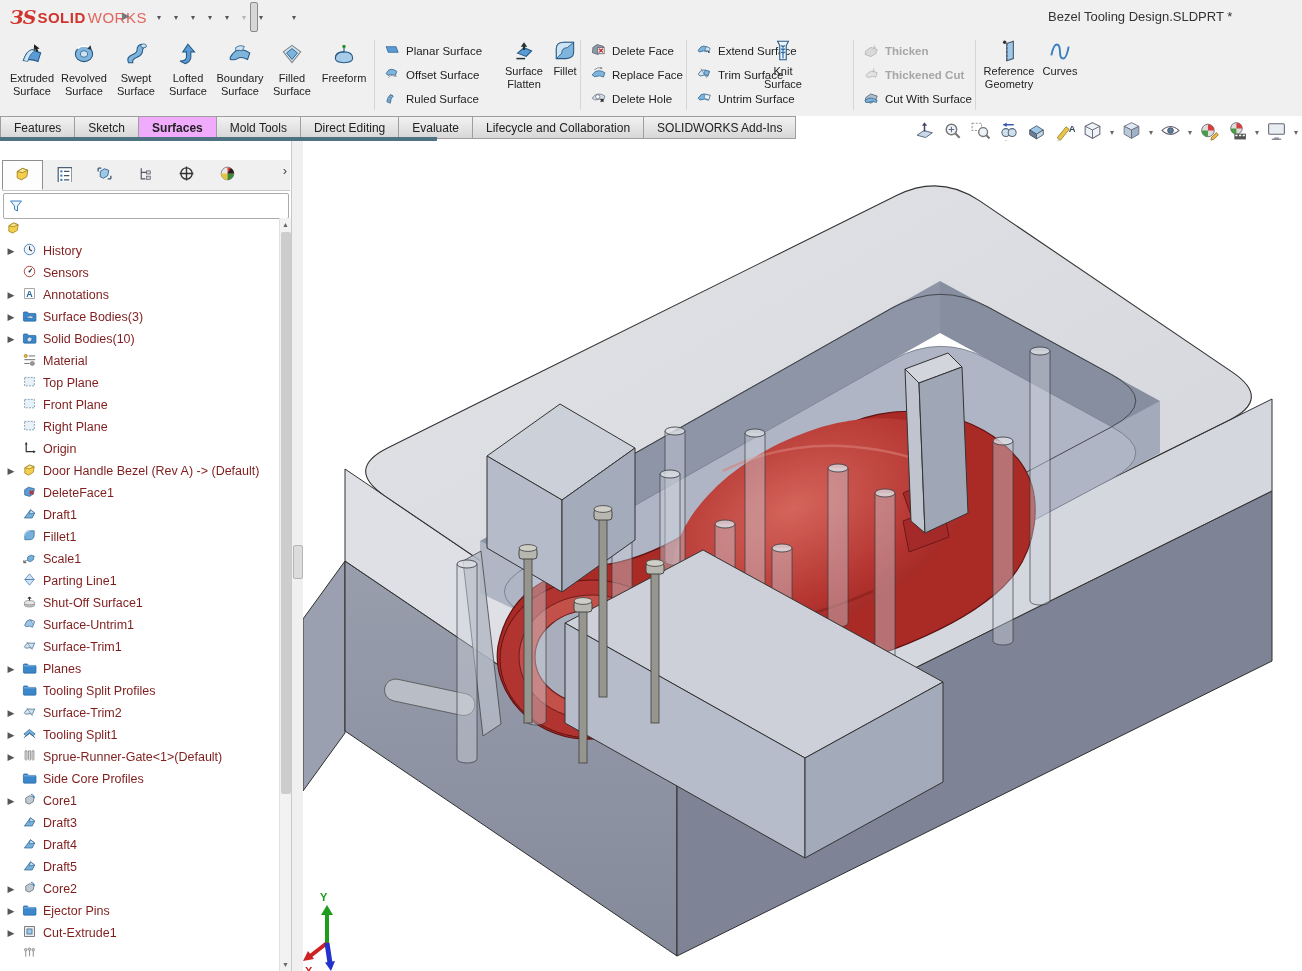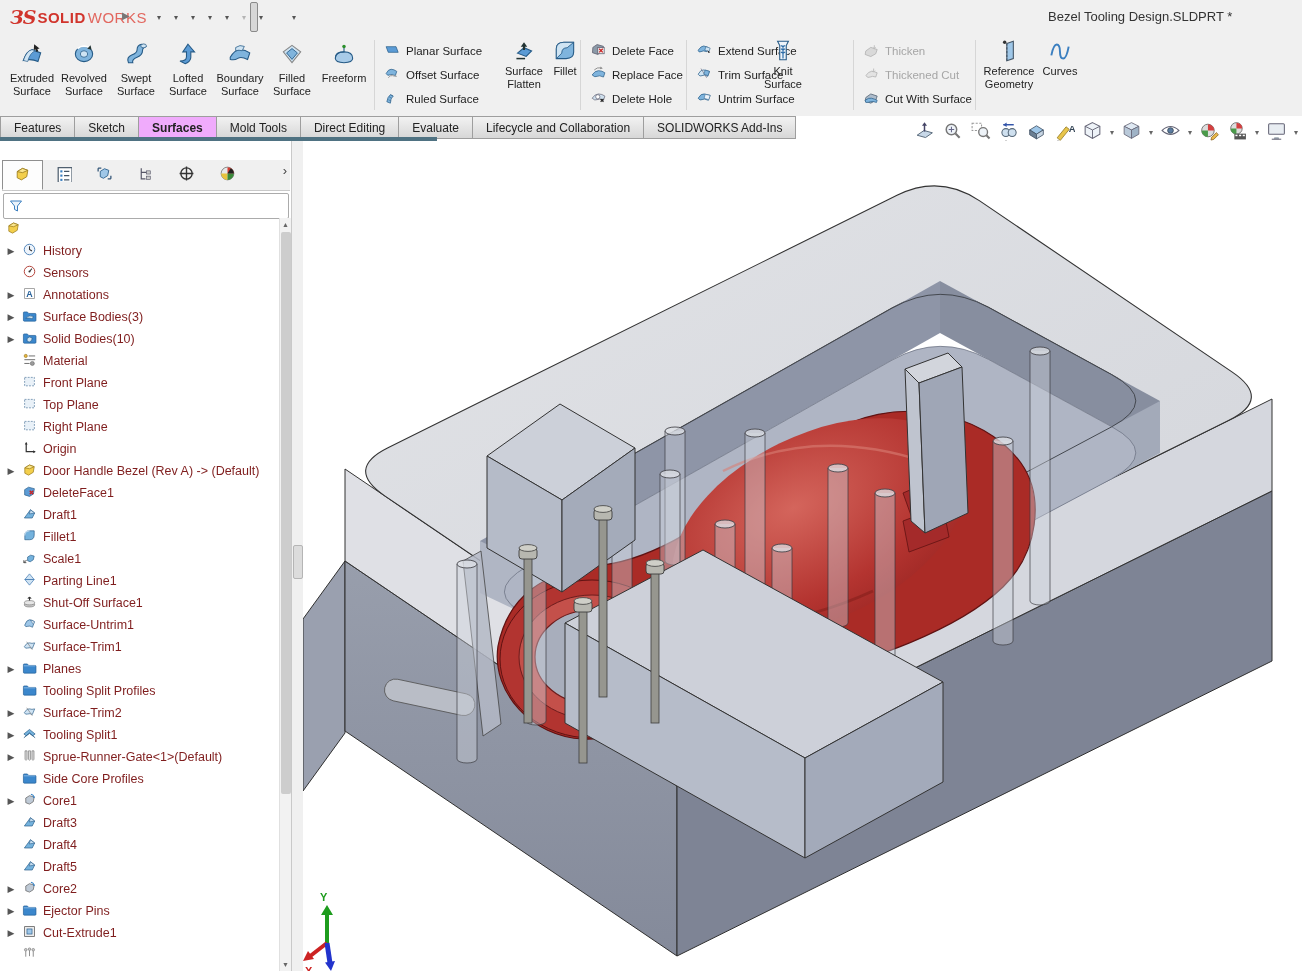--- a/index.html
+++ b/index.html
@@ -24,21 +24,21 @@
   #ribbon{top:34px;left:0;width:1302px;height:82px;background:#f0f0f0;}
   .rsep{position:absolute;top:6px;height:70px;width:1px;background:#d6d6d6;}
   .bigbtns{position:absolute;left:6px;top:3px;display:flex;}
   .bigbtn{width:52px;height:76px;display:flex;flex-direction:column;align-items:center;padding-top:4px;border-radius:2px;}
   .bigbtn svg{width:26px;height:26px;margin-bottom:2px;}
   .bigbtn .lbl{font-size:11px;line-height:13px;text-align:center;color:#222;}
   .stack{position:absolute;top:6px;display:flex;flex-direction:column;gap:2px;}
   .stackbtn{height:22px;display:flex;align-items:center;gap:5px;padding:0 2px;border-radius:2px;}
   .stackbtn svg{width:17px;height:17px;flex:0 0 auto;}
   .stackbtn .lbl{font-size:11.5px;color:#222;white-space:nowrap;}
-  .stackbtn.disabled .lbl{color:#a6a6a6;}
+  .stackbtn.disabled .lbl{color:#a6a6a6;font-weight:bold;}
   .colbtn{position:absolute;top:4px;display:flex;flex-direction:column;align-items:center;}
   .colbtn svg{width:26px;height:26px;}
   .colbtn .lbl{font-size:11px;line-height:13px;text-align:center;color:#222;margin-top:1px;}
   .grpcaret{position:absolute;font-size:8px;color:#555;}
   
   #tabrow{top:116px;left:0;width:1302px;height:24px;background:#ffffff;}
   #tabs{display:flex;height:24px;}
   .ctab{height:23px;display:flex;align-items:center;padding:4px 13px;background:linear-gradient(#f2f2f2,#d7d7d7);
         border:1px solid #9e9e9e;border-left-width:0;font-size:12px;color:#222;box-sizing:border-box;}
   .ctab:first-child{border-left-width:1px;}
@@ -529,28 +529,28 @@
             <path d="M7.2 4.2H14M2.5 8.2H14M2.5 12.2h5.5" stroke="#666" stroke-width="1"></path>
             <circle cx="11" cy="12.2" r="2.2" fill="#9a9a9a" stroke="#555" stroke-width=".5"></circle>
           </svg></span>
         <span class="lbl">Material <not specified=""></not></span>
       </div>
       <div class="trow">
         <span class="noarr"></span>
         <span><svg viewBox="0 0 16 16">
             <rect x="2.8" y="3.6" width="10.4" height="9" fill="#cfe0ef" fill-opacity=".45" stroke="#6f8fae" stroke-width=".9" stroke-dasharray="2 1.3"></rect>
           </svg></span>
+        <span class="lbl">Top Plane</span>
+      </div>
+      <div class="trow">
+        <span class="noarr"></span>
+        <span><svg viewBox="0 0 16 16">
+            <rect x="2.8" y="3.6" width="10.4" height="9" fill="#cfe0ef" fill-opacity=".45" stroke="#6f8fae" stroke-width=".9" stroke-dasharray="2 1.3"></rect>
+          </svg></span>
         <span class="lbl">Front Plane</span>
-      </div>
-      <div class="trow">
-        <span class="noarr"></span>
-        <span><svg viewBox="0 0 16 16">
-            <rect x="2.8" y="3.6" width="10.4" height="9" fill="#cfe0ef" fill-opacity=".45" stroke="#6f8fae" stroke-width=".9" stroke-dasharray="2 1.3"></rect>
-          </svg></span>
-        <span class="lbl">Top Plane</span>
       </div>
       <div class="trow">
         <span class="noarr"></span>
         <span><svg viewBox="0 0 16 16">
             <rect x="2.8" y="3.6" width="10.4" height="9" fill="#cfe0ef" fill-opacity=".45" stroke="#6f8fae" stroke-width=".9" stroke-dasharray="2 1.3"></rect>
           </svg></span>
         <span class="lbl">Right Plane</span>
       </div>
       <div class="trow">
         <span class="noarr"></span>

